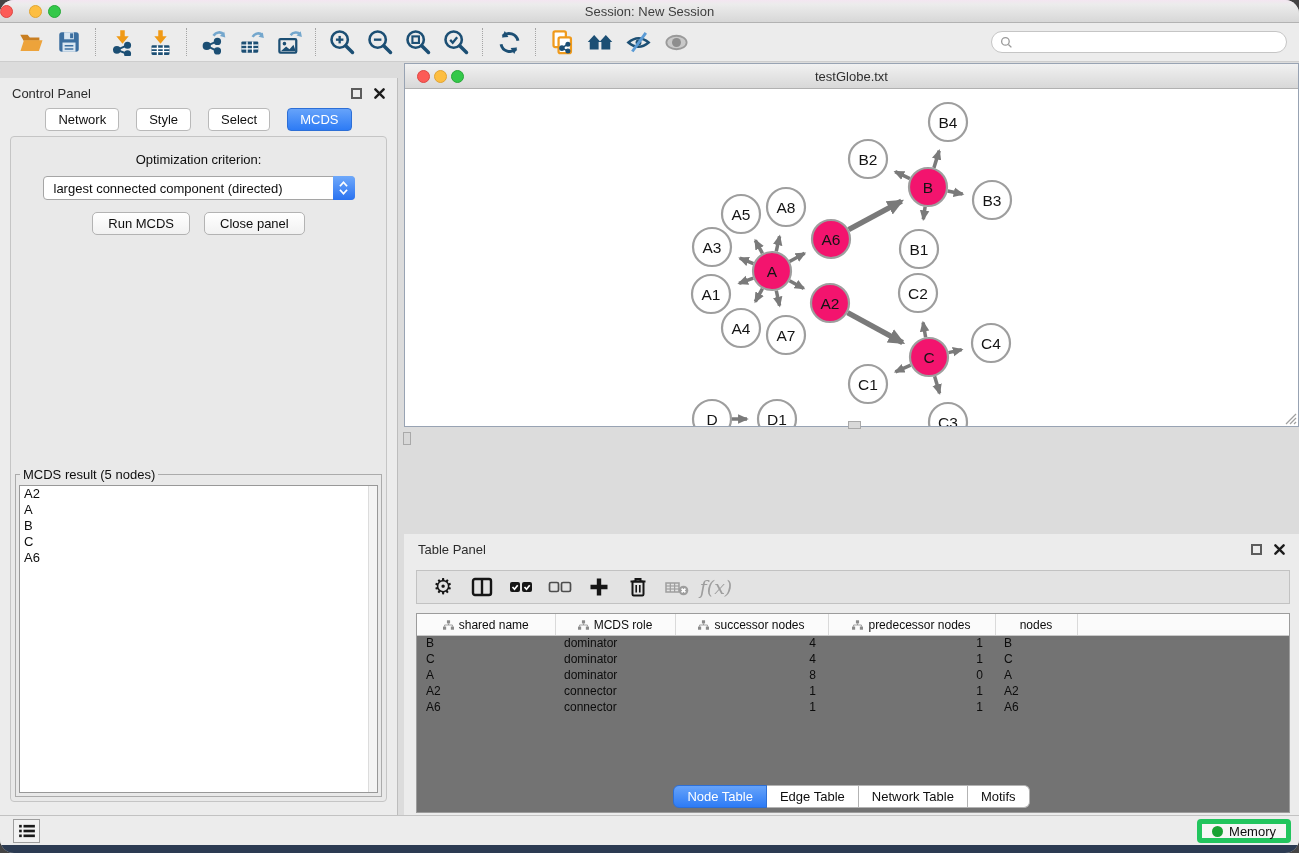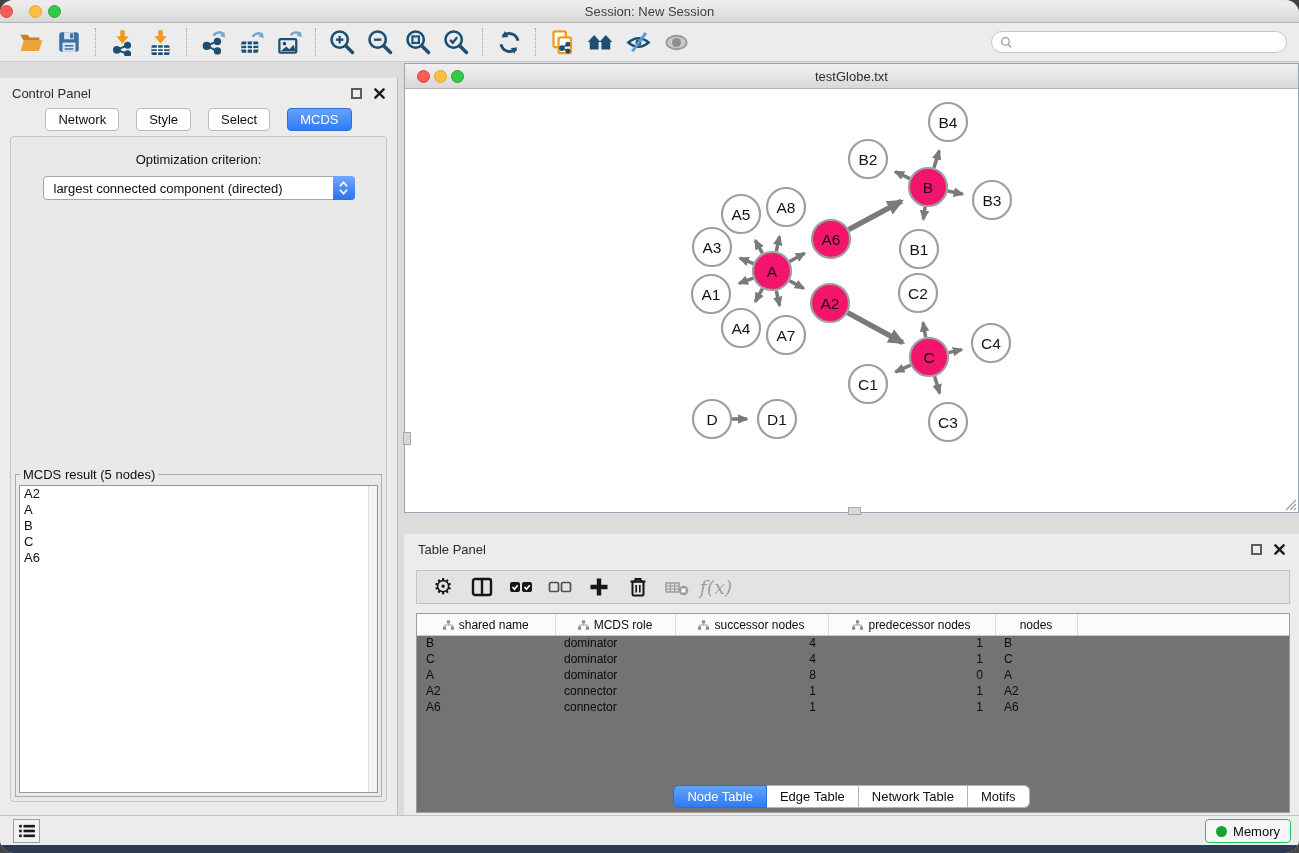--- a/index.html
+++ b/index.html
@@ -51,21 +51,21 @@
   .result-fieldset { position:absolute; left:4px; right:4px; top:330px; bottom:4px;
                      border:1px solid #ababab; padding:3px; }
   .result-fieldset legend { font-size:13px; color:#0e0e0e; padding:0 3px; margin-left:1px;margin-top:16px; }
   .result-list { position:relative; width:100%; height:100%; background:#fff; border:1px solid #989898;
                  font-size:13px; color:#0e0e0e; overflow:hidden; }
   .result-list .item { line-height:16px; padding-left:4px; cursor:default; }
   .result-scroll { position:absolute; right:0; top:0; bottom:0; width:9px; background:#f4f4f4;
                    border-left:1px solid #dcdcdc; }
 
   
-  .network-window { position:absolute; left:404px; top:63px; right:0; height:450px;
+  .network-window { position:absolute; left:404px; top:63px; right:0; height:364px;
                     background:#fff; border:1px solid #98a3b3; }
   .nw-titlebar { height:25px; background:linear-gradient(#f1f1f1,#d8d8d8); border-bottom:1px solid #b1b1b1; position:relative; }
   .nw-titlebar .tl { top:6px; }
   .nw-title { text-align:center; line-height:25px; font-size:13px; color:#2f2f2f; }
   .nw-canvas { position:absolute; left:0; top:26px; right:0; bottom:0; overflow:hidden; }
   .sp-left { position:absolute; left:-2px; top:368px; width:8px; height:13px; background:#d8d8d8; border:1px solid #a9a9a9; }
   .sp-bottom { position:absolute; left:443px; bottom:-3px; width:13px; height:8px; background:#d8d8d8; border:1px solid #a9a9a9; }
   .resize-grip { position:absolute; right:1px; bottom:1px; }
 
   
@@ -89,21 +89,21 @@
             font-size:13px; color:#0e0e0e; cursor:pointer; }
   .tp-tab:first-child { border-left:1px solid #b3b3b3; border-radius:6px 0 0 6px; }
   .tp-tab:last-child { border-radius:0 6px 6px 0; }
   .tp-tab.active { background:linear-gradient(#66a3fa,#2d7bf5); color:#fff; border-color:#2d6fd6; }
 
   
   .statusbar { position:absolute; left:0; right:0; bottom:8px; height:30px; background:#ececec;
                border-top:1px solid #c2c2c2; }
   .status-list-btn { position:absolute; left:13px; top:3px; width:27px; height:24px; background:#f2f2f2;
                      border:1px solid #9e9e9e; display:flex; align-items:center; justify-content:center; cursor:pointer; }
-  .memory-btn { position:absolute; right:8px; top:3px; height:24px; background:#f6f6f6; border:1px solid #22c55e;
+  .memory-btn { position:absolute; right:8px; top:3px; height:24px; background:#f6f6f6; border:5px solid #22c55e;
                 border-radius:4px; display:flex; align-items:center; gap:6px; padding:0 10px; font-size:13px; color:#0e0e0e; cursor:pointer; }
   .memory-dot { width:11px; height:11px; border-radius:50%; background:#17a233; }
   .desktop-strip { position:absolute; left:0; right:0; bottom:0; height:8px; background:#2c3b52; }
 </style>
 </head>
 <body>
 
 <div class="screen">
 
   <div class="titlebar">
@@ -291,20 +291,24 @@
     <div class="cp-body">
       <div class="opt-label">Optimization criterion:</div>
       <div class="select">
         <span>largest connected component (directed)</span>
         <span class="cap">
           <svg width="11" height="16" viewBox="0 0 12 18">
               <path d="M2 7 L6 2.5 L10 7" fill="none" stroke="#fff" stroke-width="2"></path>
               <path d="M2 11 L6 15.5 L10 11" fill="none" stroke="#fff" stroke-width="2"></path>
             </svg>
         </span>
+      </div>
+      <div class="btn-row">
+        <button class="push-btn">Run MCDS</button>
+        <button class="push-btn">Close panel</button>
       </div>
       <fieldset class="result-fieldset">
         <legend>MCDS result (5 nodes)</legend>
         <div class="result-list">
           <div class="item">A2</div>
             <div class="item">A</div>
             <div class="item">B</div>
             <div class="item">C</div>
             <div class="item">A6</div>
             <div class="result-scroll"></div>

